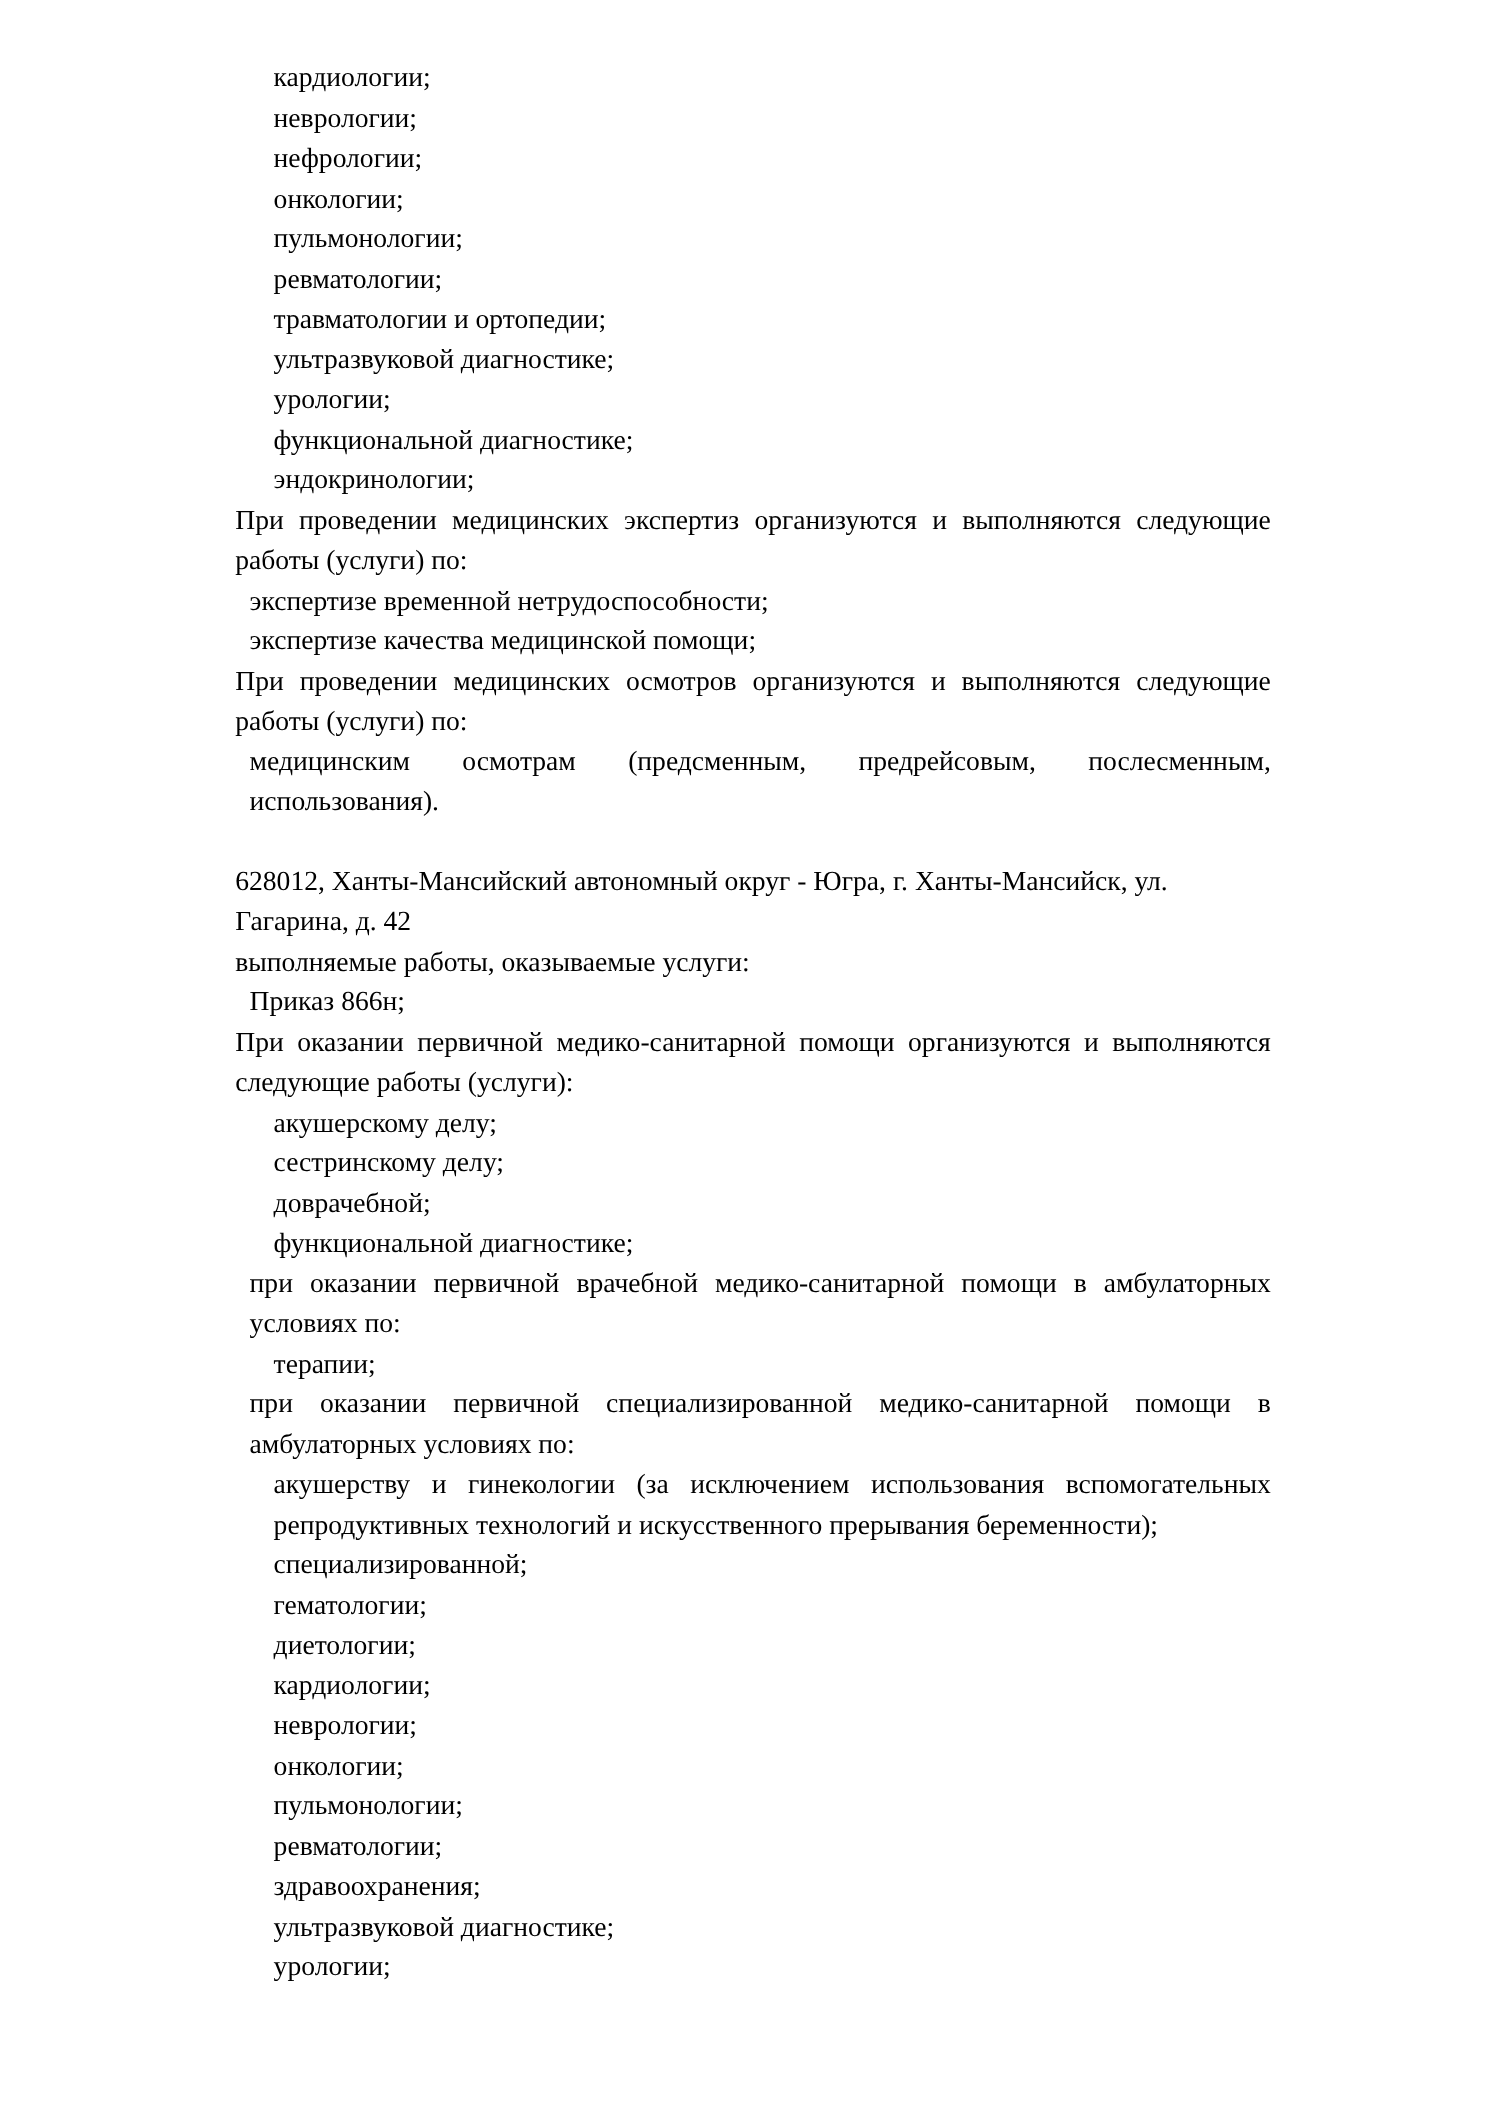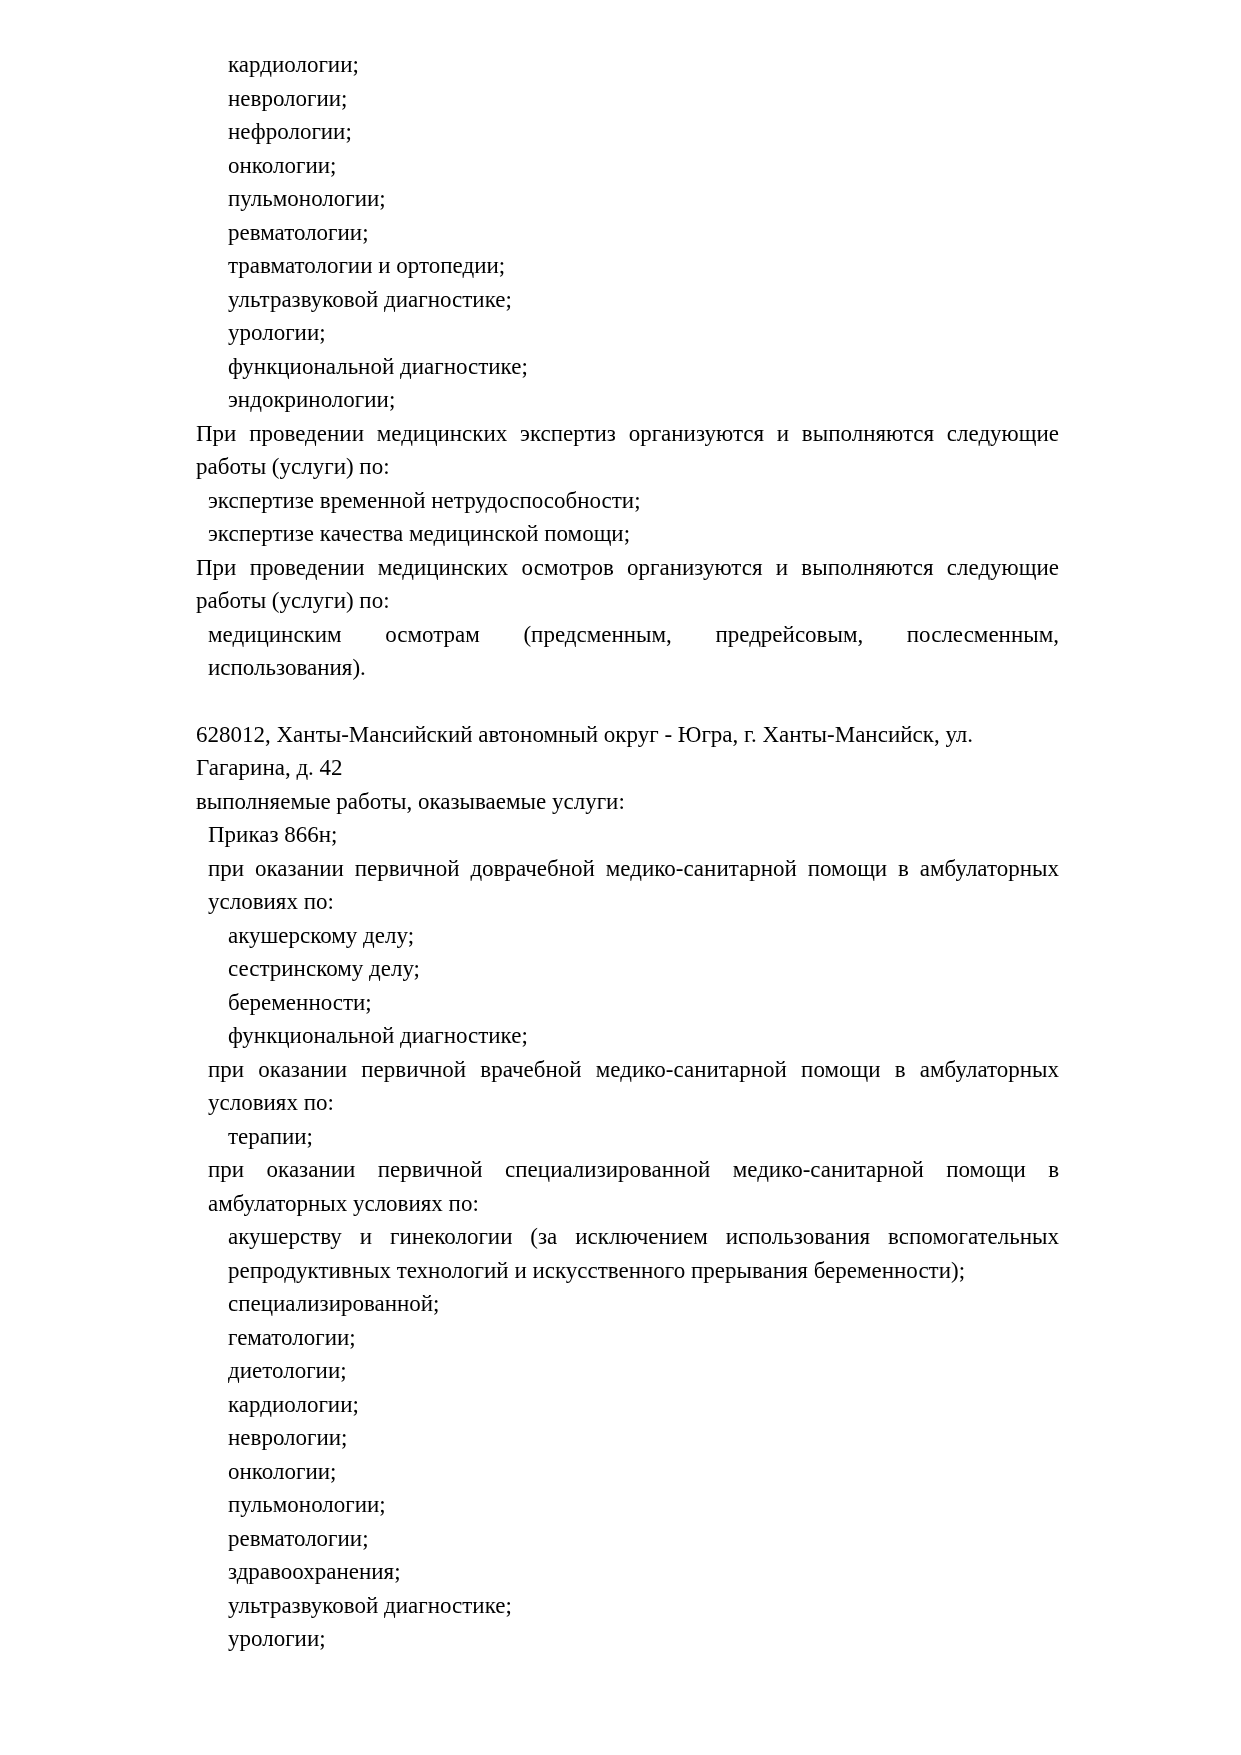--- a/index.html
+++ b/index.html
@@ -55,24 +55,24 @@
       <p class="p lvl2 left">эндокринологии;</p>
       <p class="p lvl0 justify">При проведении медицинских экспертиз организуются и выполняются следующие работы (услуги) по:</p>
       <p class="p lvl1 left">экспертизе временной нетрудоспособности;</p>
       <p class="p lvl1 left">экспертизе качества медицинской помощи;</p>
       <p class="p lvl0 justify">При проведении медицинских осмотров организуются и выполняются следующие работы (услуги) по:</p>
       <p class="p lvl1 justify">медицинским осмотрам (предсменным, предрейсовым, послесменным, использования).</p>
       <div class="spacer"></div>
       <p class="p lvl0 left">628012, Ханты-Мансийский автономный округ - Югра, г. Ханты-Мансийск, ул. Гагарина, д. 42</p>
       <p class="p lvl0 left">выполняемые работы, оказываемые услуги:</p>
       <p class="p lvl1 left">Приказ 866н;</p>
-      <p class="p lvl1 justify">при оказании первичной доврачебной медико-санитарной помощи в амбулаторных условиях по:</p>
+      <p class="p lvl0 justify">При оказании первичной медико-санитарной помощи организуются и выполняются следующие работы (услуги):</p>
       <p class="p lvl2 left">акушерскому делу;</p>
       <p class="p lvl2 left">сестринскому делу;</p>
-      <p class="p lvl2 left">беременности;</p>
+      <p class="p lvl2 left">доврачебной;</p>
       <p class="p lvl2 left">функциональной диагностике;</p>
       <p class="p lvl1 justify">при оказании первичной врачебной медико-санитарной помощи в амбулаторных условиях по:</p>
       <p class="p lvl2 left">терапии;</p>
       <p class="p lvl1 justify">при оказании первичной специализированной медико-санитарной помощи в амбулаторных условиях по:</p>
       <p class="p lvl2 justify">акушерству и гинекологии (за исключением использования вспомогательных репродуктивных технологий и искусственного прерывания беременности);</p>
       <p class="p lvl2 left">специализированной;</p>
       <p class="p lvl2 left">гематологии;</p>
       <p class="p lvl2 left">диетологии;</p>
       <p class="p lvl2 left">кардиологии;</p>
       <p class="p lvl2 left">неврологии;</p>

